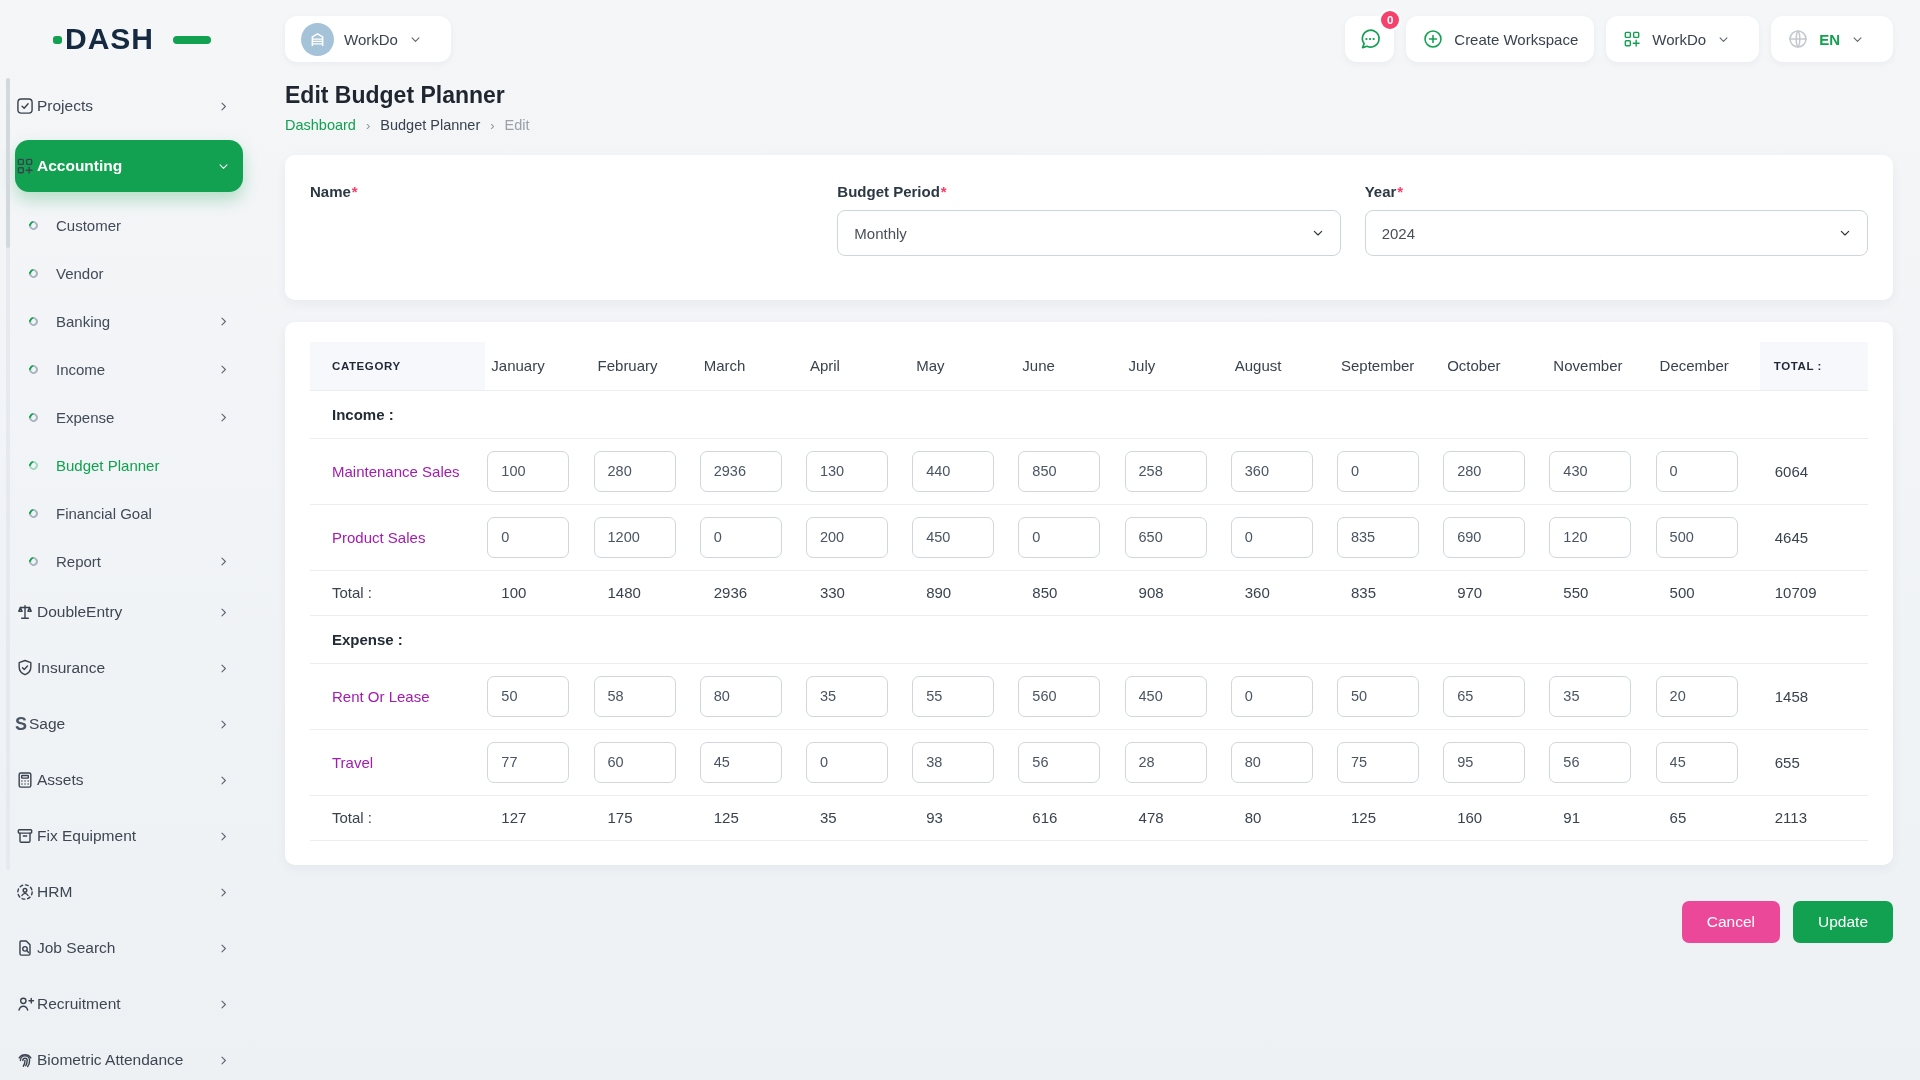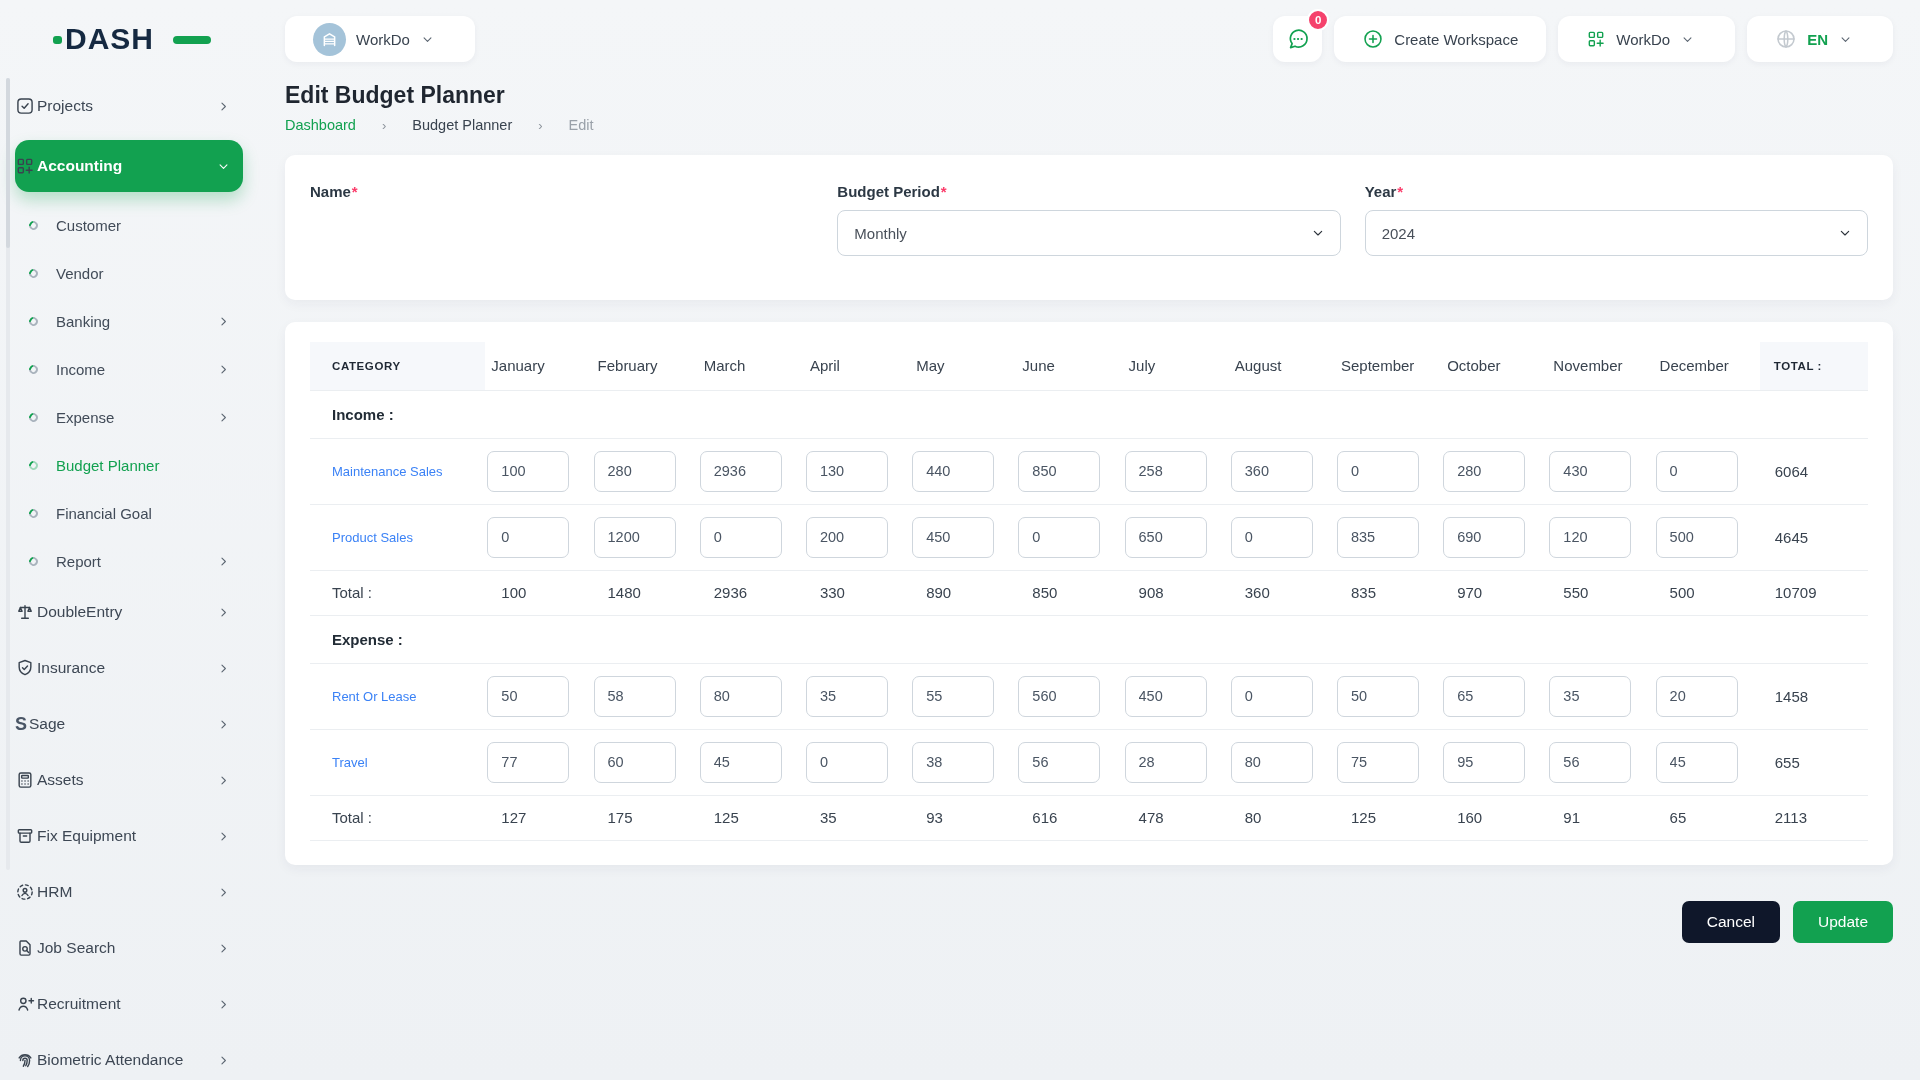--- a/index.html
+++ b/index.html
@@ -26,61 +26,61 @@
   .nav-item.active .chev{color:#fff}
   .nav-child{display:flex;align-items:center;gap:18px;height:38px;margin:0 0 10px 14px;width:214px;cursor:pointer}
   .bullet{width:9px;height:9px;border-radius:50%;border:2px solid #a9b3bd;border-left-color:#12a150;transform:rotate(40deg);flex:0 0 9px}
   .nav-child .label{font-size:15px;color:#414b58;flex:1}
   .nav-child.active .label{color:#12a150}
   .nav-child.active .bullet{border-color:#9fd8ba;border-left-color:#12a150}
   .sage-s{font-size:18px;font-weight:600;color:#4a5666;line-height:1}
   
   .main{flex:1;padding:10px 27px 0 20px;display:flex;flex-direction:column}
   .topbar{display:flex;justify-content:space-between;align-items:center;height:58px}
-  .pill{background:#fff;border-radius:12px;height:46px;display:flex;align-items:center;gap:10px;padding:0 28px;box-shadow:0 2px 6px rgba(30,45,70,.05);cursor:pointer}
+  .pill{background:#fff;border-radius:12px;height:46px;display:flex;align-items:center;gap:10px;padding:0 16px;box-shadow:0 2px 6px rgba(30,45,70,.05);cursor:pointer}
   .pill .ptext{font-size:15px;color:#39434f}
   .topbar-right{display:flex;gap:12px;align-items:center}
   .avatar{width:33px;height:33px;border-radius:50%;background:#a4c3d9;display:flex;align-items:center;justify-content:center;color:#fff}
   .icon-pill{width:49px;justify-content:center;position:relative;padding:0}
   .badge{position:absolute;top:-7px;right:-7px;min-width:22px;height:22px;border-radius:11px;background:#f5426c;color:#fff;font-size:11.5px;font-weight:700;display:flex;align-items:center;justify-content:center;border:2px solid #fff}
   .green{color:#12a150}
   .gray-ic{color:#c3c9cf}
   .lang-label{font-size:15px;font-weight:700;color:#12a150}
   
   .page-title{font-size:23px;font-weight:700;color:#1f2630;margin:14px 0 8px}
-  .breadcrumb{display:flex;align-items:center;gap:26px;font-size:14.5px;margin-bottom:22px}
+  .breadcrumb{display:flex;align-items:center;gap:10px;font-size:14.5px;margin-bottom:22px}
   .breadcrumb .link{color:#12a150;cursor:pointer}
   .breadcrumb .current-parent{color:#39434f;cursor:pointer}
   .breadcrumb .muted{color:#9aa1a9}
   .breadcrumb .sep{color:#8d949c;font-size:13px}
   
   .card{background:#fff;border-radius:10px;box-shadow:0 4px 12px rgba(30,45,70,.05)}
   .form-card{display:grid;grid-template-columns:repeat(3,1fr);gap:24px;padding:28px 25px 44px}
   .field label{display:block;font-size:15px;font-weight:700;color:#2c3844;margin-bottom:10px}
   .req{color:#fb3c6a;margin-left:1px}
   .text-input{width:100%;height:46px;border:1px solid #ced6dd;border-radius:8px;padding:0 16px;font-size:15px;color:#49505a;background:#fff;font-family:inherit;outline:none}
   .select{width:100%;height:46px;border:1px solid #ced6dd;border-radius:8px;padding:0 14px 0 16px;font-size:15px;color:#49505a;background:#fff;display:flex;align-items:center;justify-content:space-between;cursor:pointer}
   .select .chev{margin:0;color:#2b323a}
   
   .table-card{margin-top:22px;padding:20px 25px 24px}
   table{width:100%;border-collapse:collapse;table-layout:fixed}
   tr{border-bottom:1px solid #ebeef1}
   th{height:48px;font-size:15px;font-weight:400;color:#39434f;text-align:left;padding-left:6px}
   th.hdr-strong{font-size:11.5px;font-weight:700;letter-spacing:.6px;color:#1f2834;background:#f6f8fb;padding-left:22px}
   td.section{font-weight:700;font-size:15px;color:#222c36;height:48px;padding-left:22px}
-  td.row-label{font-size:13px;color:#3b82f6;padding-left:22px}
+  td.row-label{font-size:15px;color:#a21caf;padding-left:22px}
   td.cell-td{height:66px;padding-left:2px}
   input.cell{width:82px;height:41px;border:1px solid #cfd6dd;border-radius:7px;padding:0 6px 0 13px;font-size:14.5px;color:#4a5563;background:#fff;font-family:inherit;outline:none}
   td.total-val{font-size:15px;color:#39434f;padding-left:15px}
   tr.total-row td{height:45px;font-size:15px;color:#39434f}
   tr.total-row td.row-label{padding-left:22px}
   
   .actions{display:flex;justify-content:flex-end;gap:13px;margin-top:36px}
   .btn{border:none;border-radius:7px;height:42px;padding:0 25px;font-size:15.5px;color:#fff;cursor:pointer;font-family:inherit}
-  .btn-cancel{background:#0f172a}
+  .btn-cancel{background:#ec4899}
   .btn-update{background:#12a150}
   .icon{display:inline-flex;align-items:center;justify-content:center}
 </style>
 </head>
 <body>
 
 <aside class="sidebar">
   <div class="sidebar-scrollbar">
       <div class="thumb"></div>
     </div>

